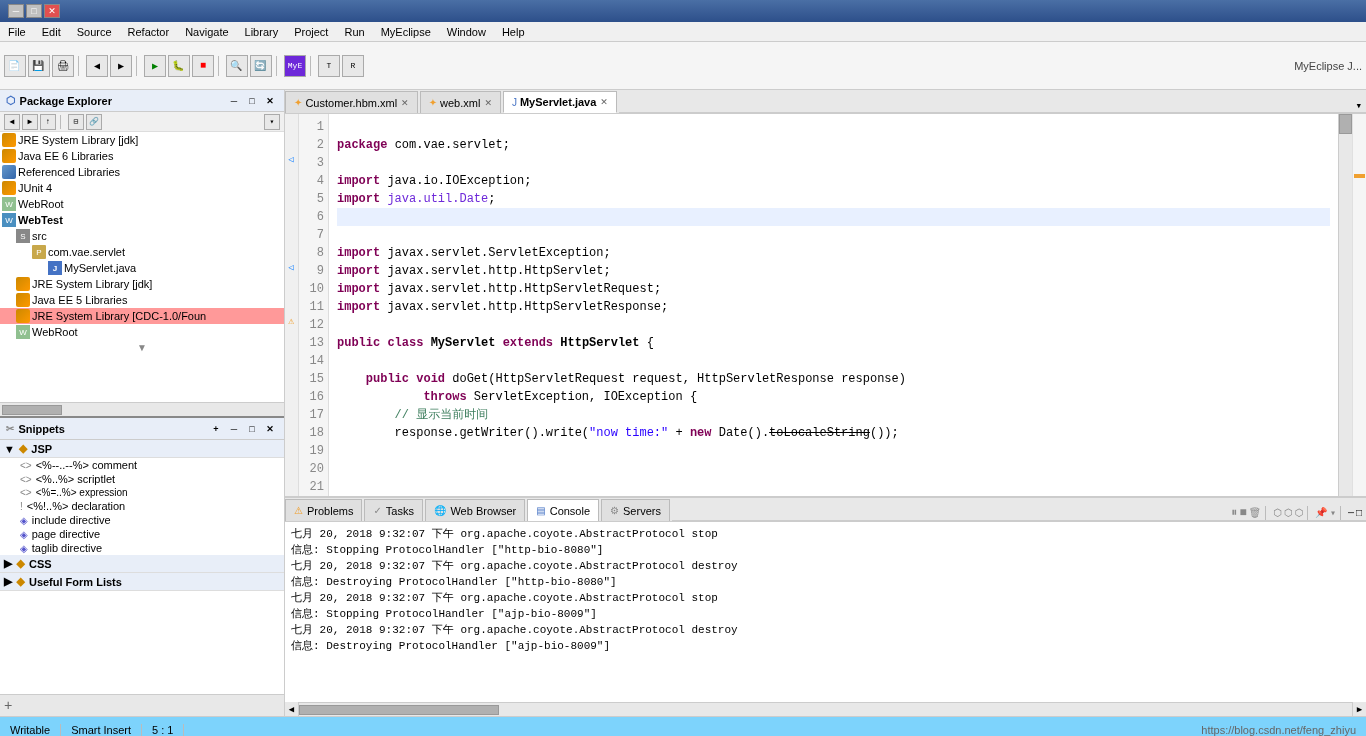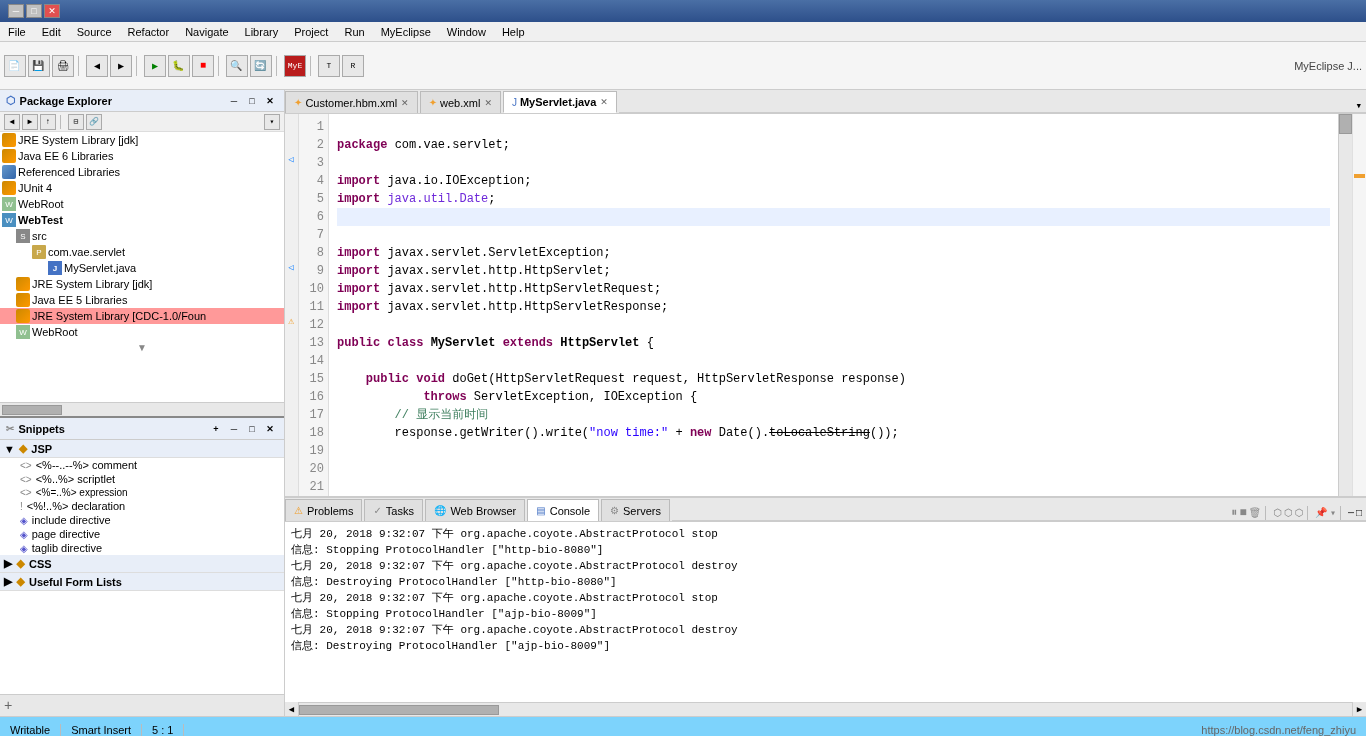--- a/index.html
+++ b/index.html
@@ -392,21 +392,21 @@
   <div class="toolbar-btn">◀</div>
   <div class="toolbar-btn">▶</div>
   <div class="toolbar-sep"></div>
   <div class="toolbar-btn" style="color:green;">▶</div>
   <div class="toolbar-btn" style="color:#cc8800;">🐛</div>
   <div class="toolbar-btn" style="color:red;">■</div>
   <div class="toolbar-sep"></div>
   <div class="toolbar-btn">🔍</div>
   <div class="toolbar-btn">🔄</div>
   <div class="toolbar-sep"></div>
-  <div class="toolbar-btn" style="font-size:8px; background:#b91c1c; color:white;">MyE</div>
+  <div class="toolbar-btn" style="font-size:8px; background:#6d28d9; color:white;">MyE</div>
   <div class="toolbar-sep"></div>
   <div class="toolbar-btn" style="font-size:8px;">T</div>
   <div class="toolbar-btn" style="font-size:8px;">R</div>
   <div style="flex:1"></div>
   <span style="font-family:Arial;font-size:11px;color:#444;">MyEclipse J...</span>
 </div>
 
 <div id="main-container">
 
   <div id="left-panel">

